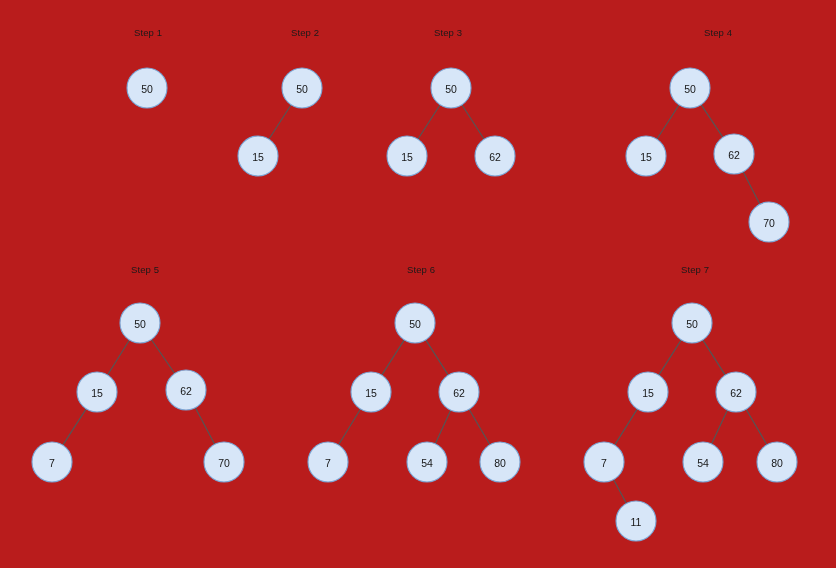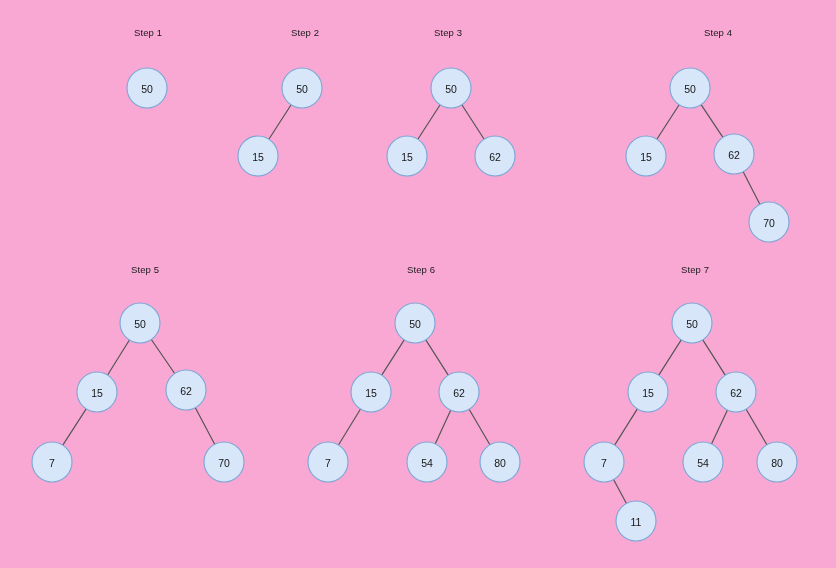--- a/index.html
+++ b/index.html
@@ -10,21 +10,21 @@
   body {
     width: 836px;
     height: 568px;
     overflow: hidden;
     font-family: "Liberation Sans", sans-serif;
   }
   #canvas {
     position: relative;
     width: 836px;
     height: 568px;
-    background: #f9a8d4;
+    background: #b91c1c;
   }
   svg.tree-svg {
     position: absolute;
     top: 0;
     left: 0;
     width: 836px;
     height: 568px;
     overflow: visible;
   }
   .step-title {

